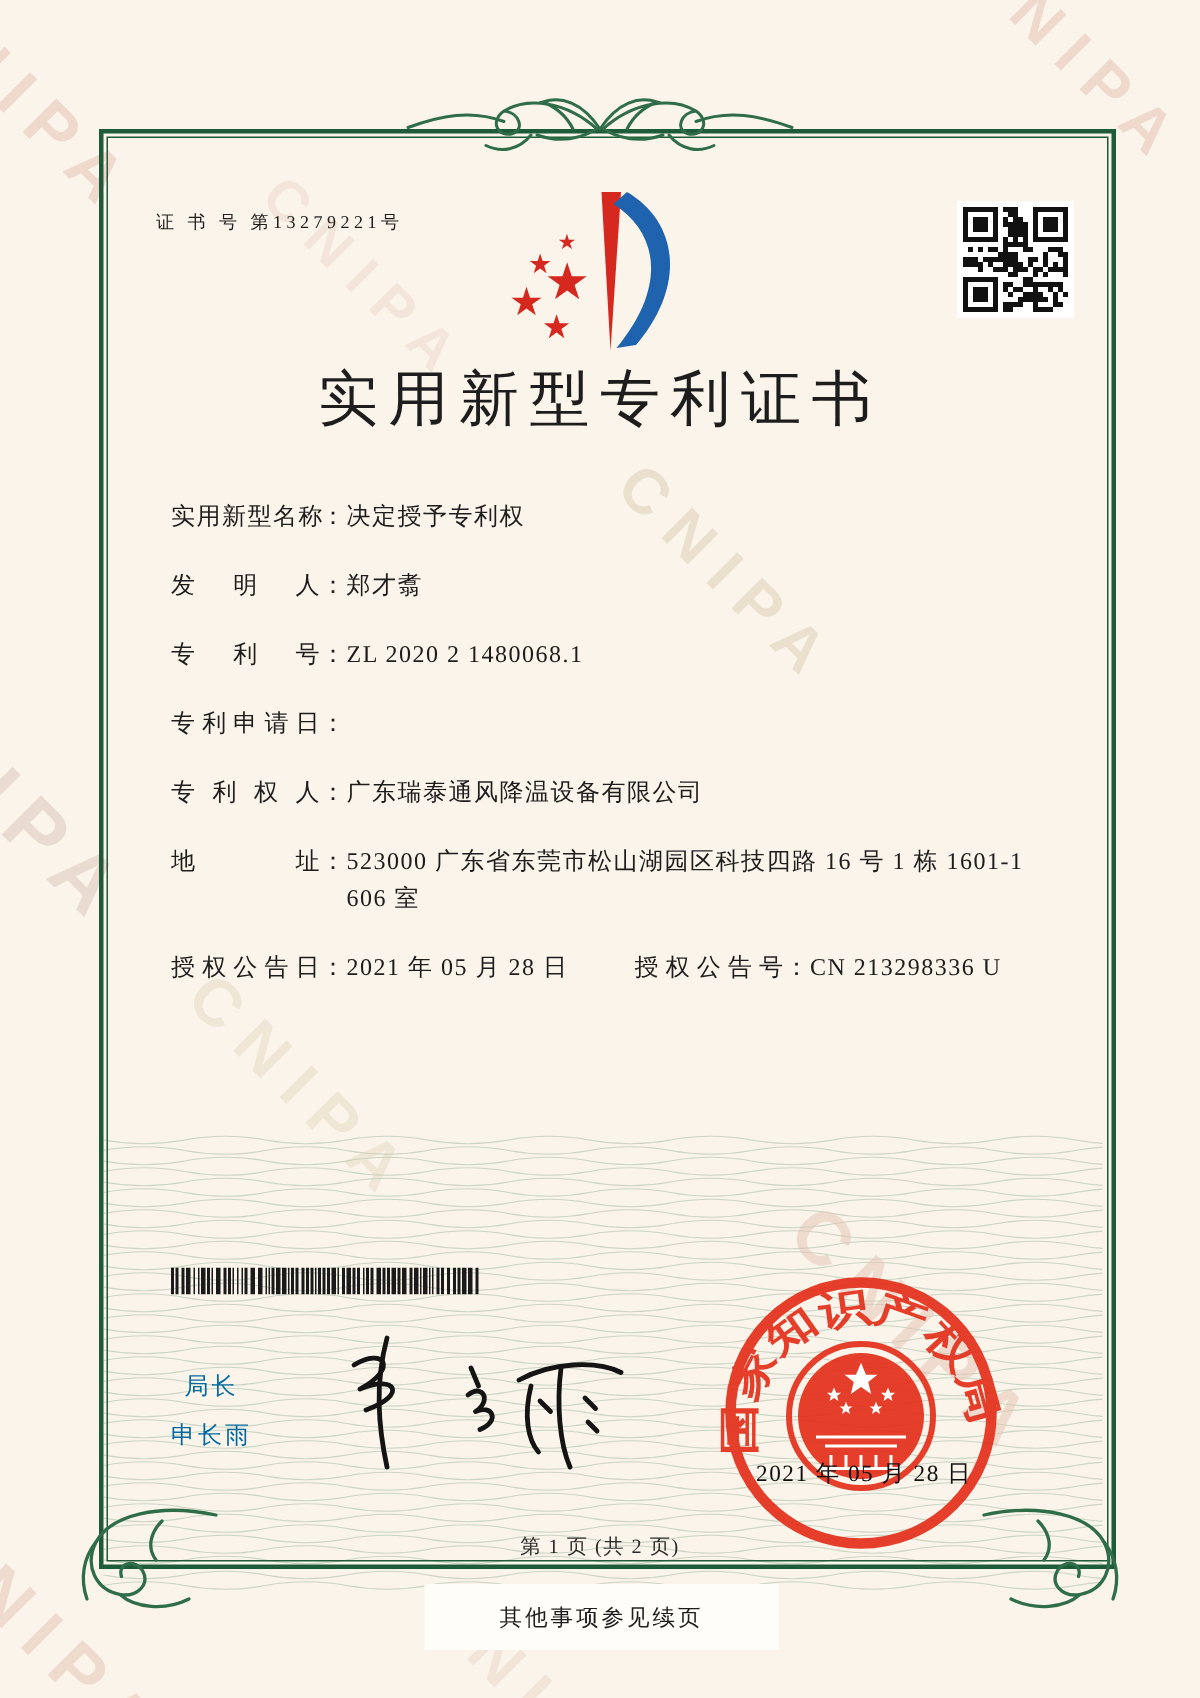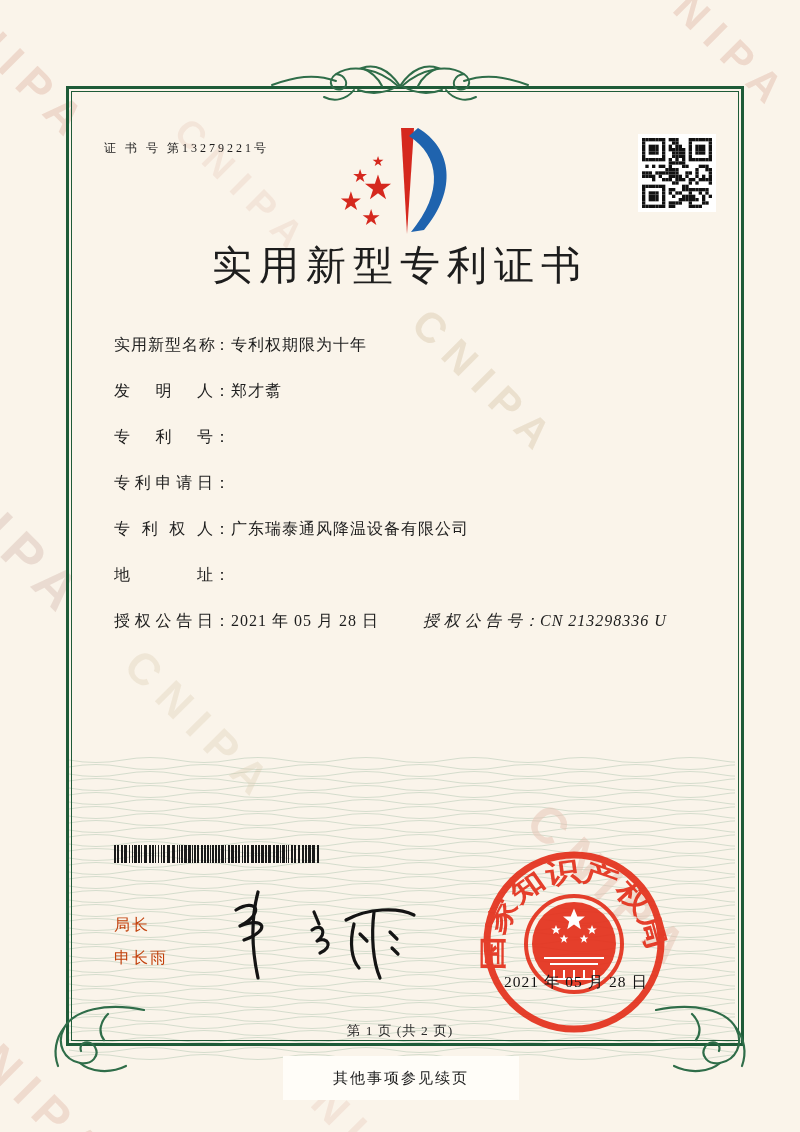--- a/index.html
+++ b/index.html
@@ -59,30 +59,30 @@
   }
   .fields{position:absolute; left:114px; top:332px; width:578px; font-size:16px;}
   .frow{display:flex; margin-bottom:21px; line-height:25px; letter-spacing:1px;}
   .flabel{
     display:inline-block; width:100px; text-align:justify; text-align-last:justify;
     white-space:nowrap; flex:0 0 100px;
   }
   .fcolon{flex:0 0 14px;}
   .fvalue{white-space:pre-line;}
   .grant-row{display:flex; line-height:25px; letter-spacing:1px; margin-top:1px;}
-  .grant-second{margin-left:44px; display:flex;font-style:italic;}
+  .grant-second{margin-left:44px; display:flex;}
   .body-text{
     position:absolute; left:114px; top:650px; width:578px;
     font-size:15.5px; line-height:29px; letter-spacing:0.5px;
   }
   .body-text p{margin:0; text-indent:2em;}
   .barcode{position:absolute; left:114px; top:845px;}
   .official{position:absolute; left:114px; top:908px;
     font-family:"Liberation Sans","DejaVu Sans",sans-serif;
-    font-size:16px; line-height:33px; letter-spacing:2px; color:#c2410c;}
+    font-size:16px; line-height:33px; letter-spacing:2px; color:#0369a1;text-align:center;}
   .signature{position:absolute; left:222px; top:884px; width:210px; height:100px;}
   .seal{position:absolute; left:478px; top:846px; width:192px; height:192px;
     mix-blend-mode:multiply; opacity:.93;}
   .seal-date{
     position:absolute; left:488px; top:972px; width:176px; text-align:center;
     font-size:15.5px; letter-spacing:1px; color:#111; z-index:6;
   }
   .page-note{
     position:absolute; left:0; top:1022px; width:100%; text-align:center;
     font-size:13.5px; letter-spacing:1px; color:#2b2b2b;
@@ -449,43 +449,46 @@
         <text x="40" y="42" font-size="14" text-anchor="middle">★</text>
       </g>
     </svg>
 
     <div class="title">实用新型专利证书</div>
 
     <div class="fields">
       <div class="frow">
         <span class="flabel">实用新型名称</span>
           <span class="fcolon">：</span>
-          <span class="fvalue">专利权期限为十年</span>
+          <span class="fvalue">决定授予专利权</span>
       </div>
       <div class="frow">
         <span class="flabel">发明人</span>
           <span class="fcolon">：</span>
           <span class="fvalue">郑才翥</span>
       </div>
       <div class="frow">
         <span class="flabel">专利号</span>
           <span class="fcolon">：</span>
+          <span class="fvalue">ZL 2020 2 1480068.1</span>
       </div>
       <div class="frow">
         <span class="flabel">专利申请日</span>
           <span class="fcolon">：</span>
       </div>
       <div class="frow">
         <span class="flabel">专利权人</span>
           <span class="fcolon">：</span>
           <span class="fvalue">广东瑞泰通风降温设备有限公司</span>
       </div>
       <div class="frow">
         <span class="flabel">地址</span>
           <span class="fcolon">：</span>
+          <span class="fvalue">523000 广东省东莞市松山湖园区科技四路 16 号 1 栋 1601-1
+606 室</span>
       </div>
       <div class="grant-row">
         <span class="flabel">授权公告日</span>
           <span class="fcolon">：</span>
           <span class="fvalue">2021 年 05 月 28 日</span>
         <span class="grant-second">
           <span class="flabel">授权公告号</span>
             <span class="fcolon">：</span>
             <span class="fvalue">CN 213298336 U</span>
         </span>

